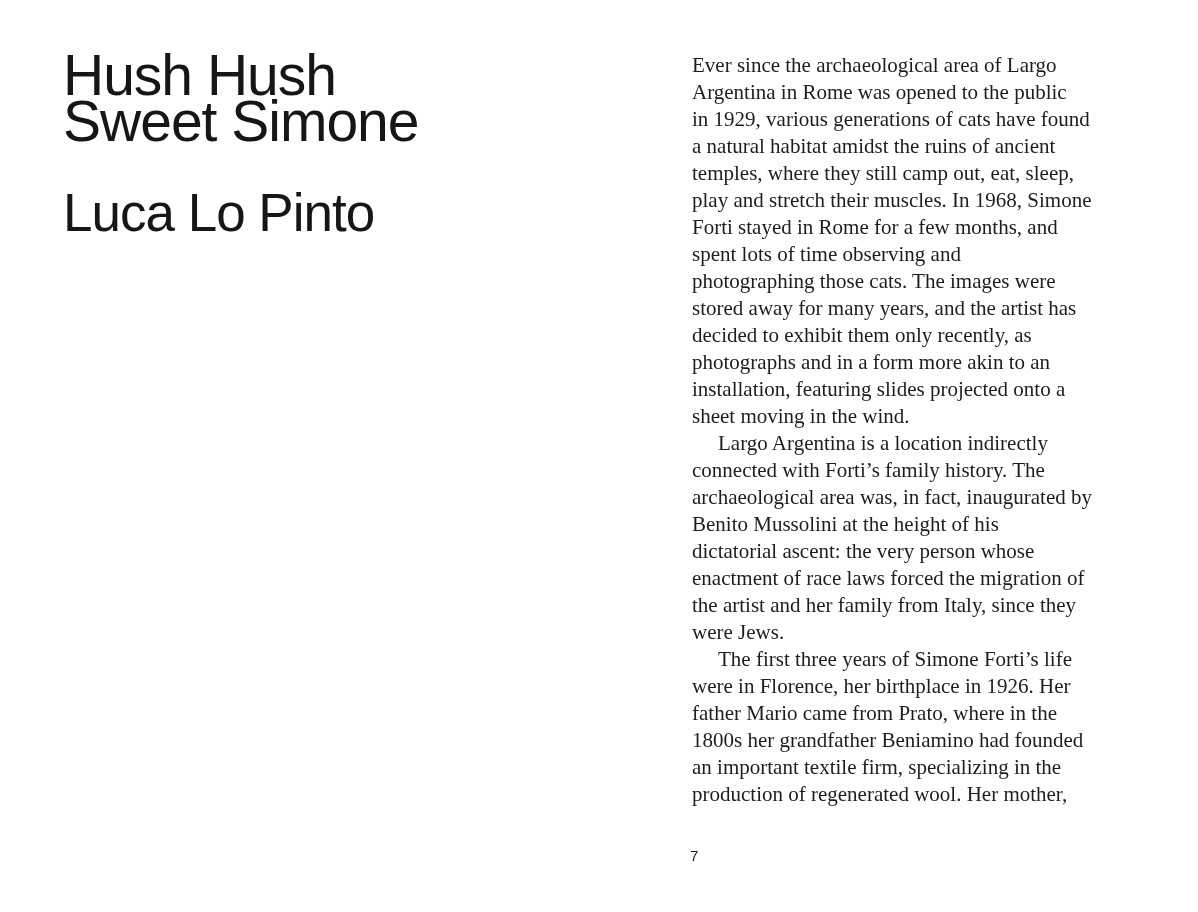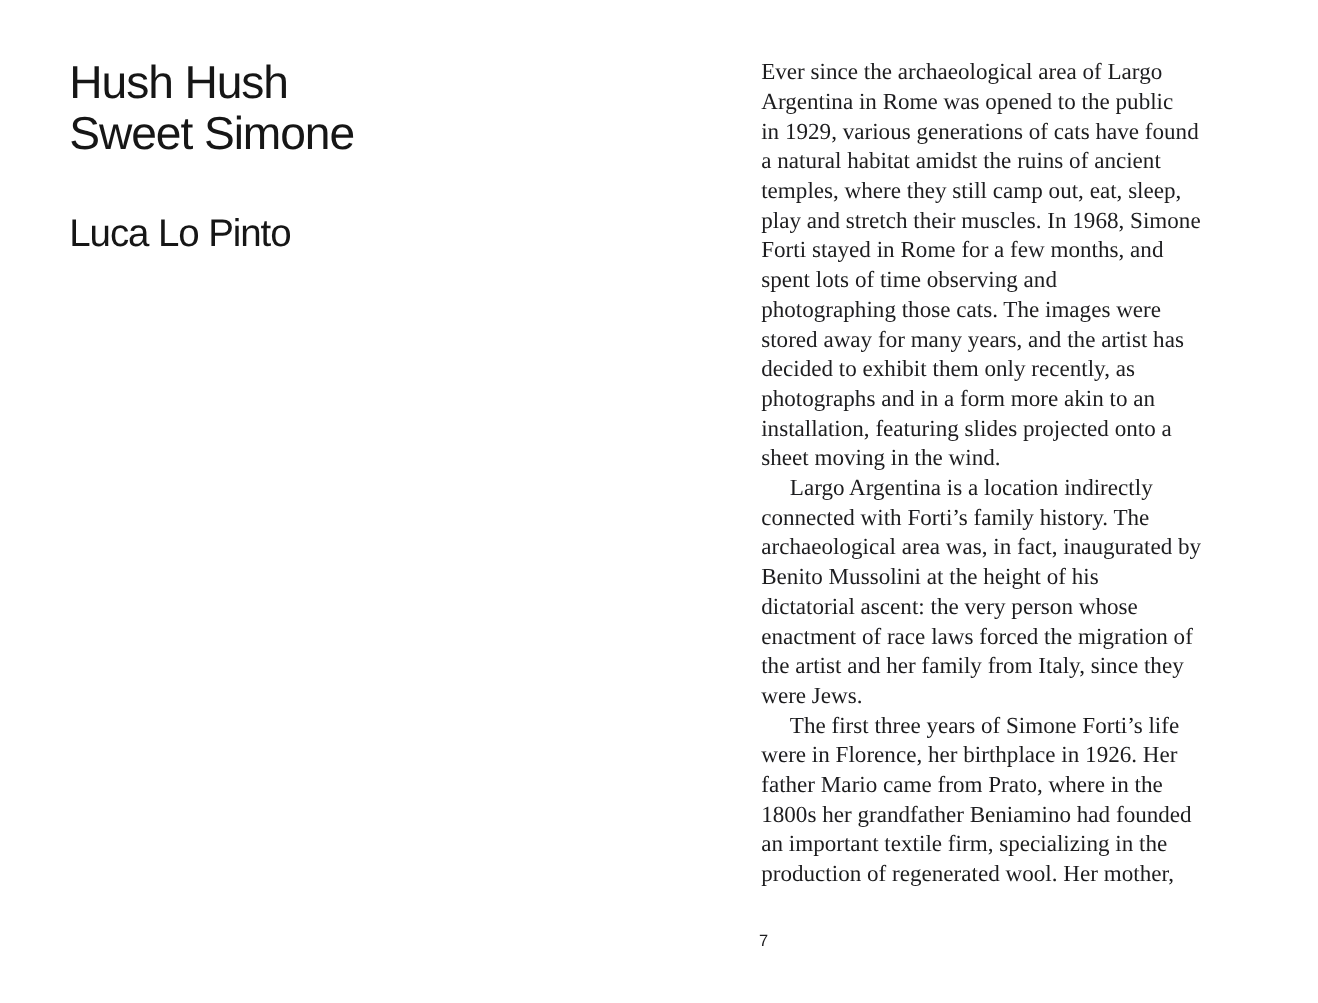--- a/index.html
+++ b/index.html
@@ -13,32 +13,32 @@
     height: 912px;
     background: #ffffff;
     overflow: hidden;
   }
   
   .title-block {
     position: absolute;
     left: 63px;
     top: 52px;
     font-family: "Liberation Sans", sans-serif;
-    font-size: 42px;
+    font-size: 57px;
     line-height: 46px;
     letter-spacing: -1px;
     color: #161616;
     white-space: pre-line;
   }
   .author-block {
     position: absolute;
     left: 63px;
     top: 190px;
     font-family: "Liberation Sans", sans-serif;
-    font-size: 35px;
+    font-size: 53px;
     line-height: 46px;
     letter-spacing: -1px;
     color: #161616;
     white-space: pre-line;
   }
   
   .body-col {
     position: absolute;
     left: 692px;
     top: 52px;

